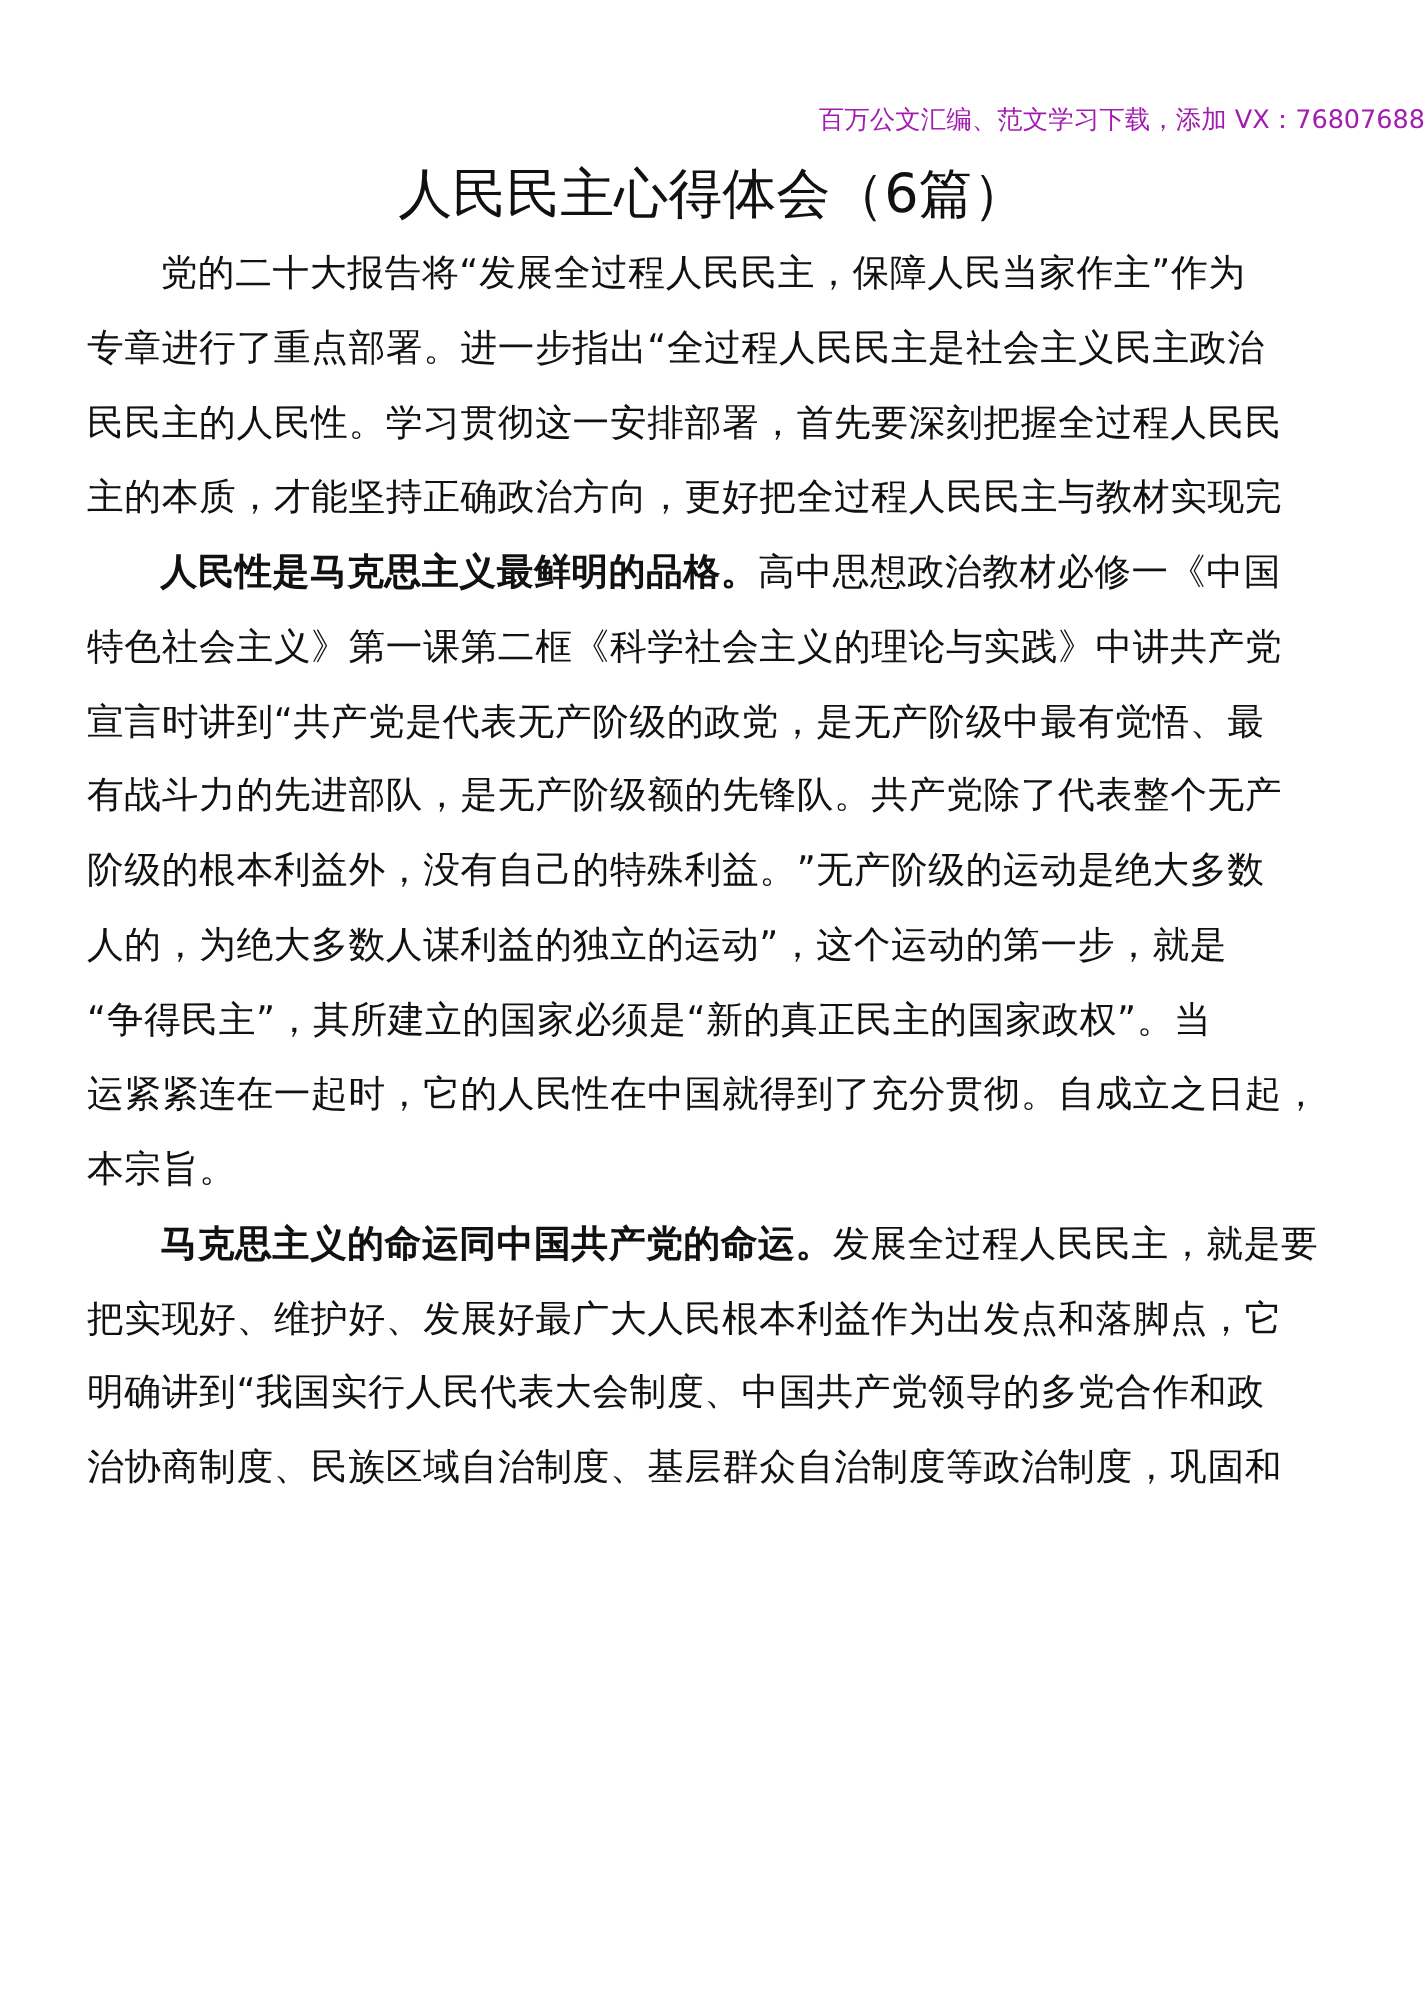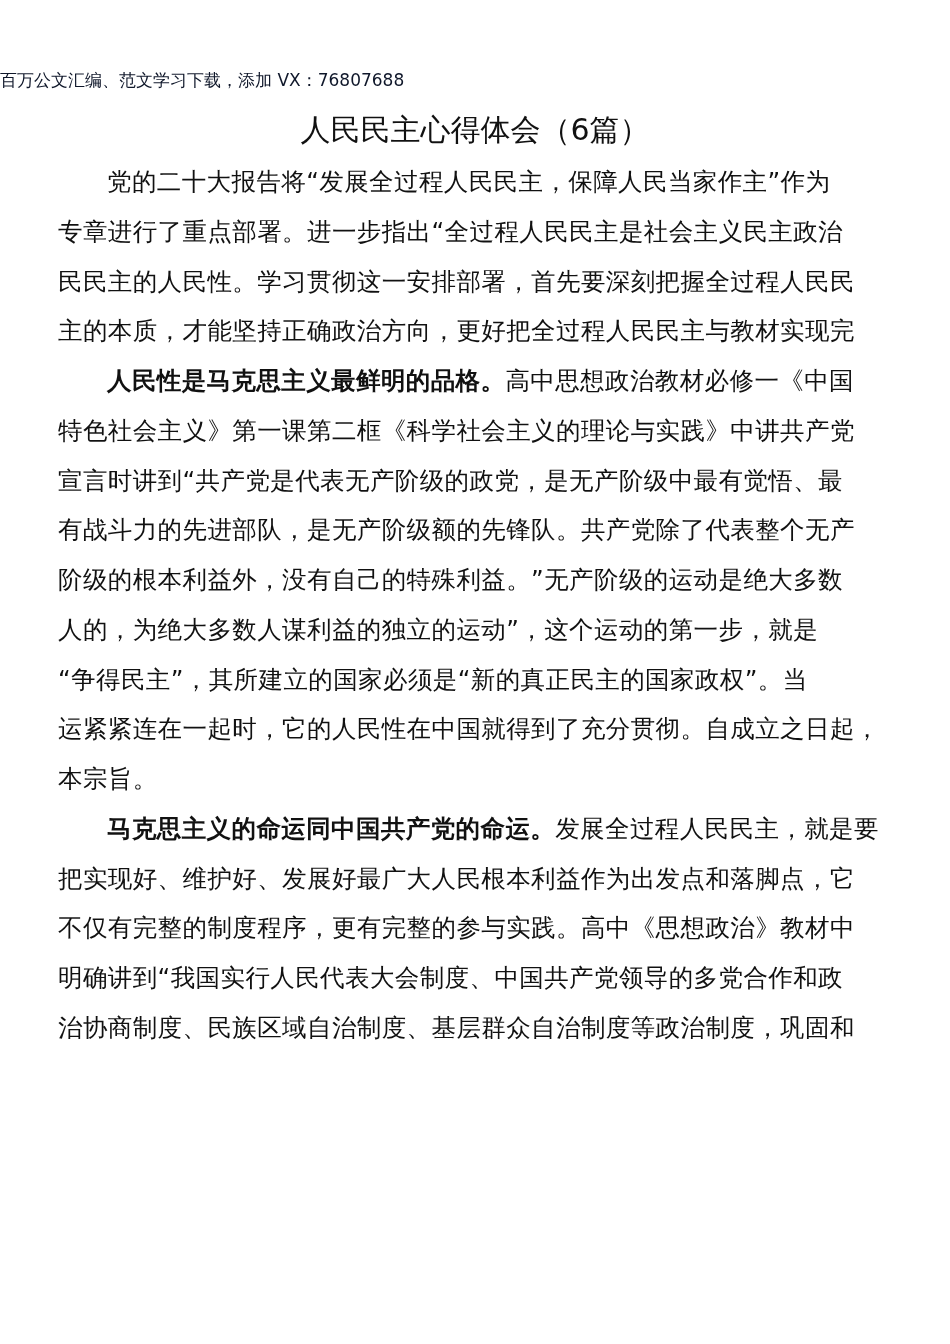--- a/index.html
+++ b/index.html
@@ -1,22 +1,22 @@
 <!DOCTYPE html>
 <html><head>
 <meta charset="utf-8">
 <style>
   html, body { margin: 0; padding: 0; background: #ffffff; }
   body { width: 950px; height: 1344px; position: relative; overflow: hidden;
          font-family: "DejaVu Sans", "Liberation Sans", sans-serif; color: #111111; }
   .page { position: absolute; left: 0; top: 0; width: 950px; height: 1344px; }
-  .watermark { position: absolute; top: 66px; left: 0; width: 950px; text-align: left;
-               font-size: 17px; line-height: 28px; color: #0f172a; }
+  .watermark { position: absolute; top: 66px; left: 0; width: 950px; text-align: right;
+               font-size: 17px; line-height: 28px; color: #a21caf; }
   .title { position: absolute; top: 104px; left: 0; width: 950px; text-align: center;
-           font-size: 30px; line-height: 52px; color: #111111; }
+           font-size: 36px; line-height: 52px; color: #111111; }
   .body { position: absolute; top: 157px; left: 58px; width: 822px; }
   .line { height: 49.75px; line-height: 49.75px; font-size: 24.5px; white-space: nowrap;
           overflow: visible; letter-spacing: 0.4px; }
   .line.indent { padding-left: 49px; }
   .bold { font-weight: bold; }
 </style>
 </head>
 <body>
 
 <div class="page">
@@ -32,17 +32,16 @@
       <div class="line"><span>特色社会主义》第一课第二框《科学社会主义的理论与实践》中讲共产党</span></div>
       <div class="line"><span>宣言时讲到“共产党是代表无产阶级的政党，是无产阶级中最有觉悟、最</span></div>
       <div class="line"><span>有战斗力的先进部队，是无产阶级额的先锋队。共产党除了代表整个无产</span></div>
       <div class="line"><span>阶级的根本利益外，没有自己的特殊利益。”无产阶级的运动是绝大多数</span></div>
       <div class="line"><span>人的，为绝大多数人谋利益的独立的运动”，这个运动的第一步，就是</span></div>
       <div class="line"><span>“争得民主”，其所建立的国家必须是“新的真正民主的国家政权”。当</span></div>
       <div class="line"><span>运紧紧连在一起时，它的人民性在中国就得到了充分贯彻。自成立之日起，</span></div>
       <div class="line"><span>本宗旨。</span></div>
       <div class="line indent"><span class="bold">马克思主义的命运同中国共产党的命运。</span><span>发展全过程人民民主，就是要</span></div>
       <div class="line"><span>把实现好、维护好、发展好最广大人民根本利益作为出发点和落脚点，它</span></div>
-      <div class="line"><span>不仅有完整的制度程序，更有完整的参与实践。高中《思想政治》教材中</span></div>
       <div class="line"><span>明确讲到“我国实行人民代表大会制度、中国共产党领导的多党合作和政</span></div>
       <div class="line"><span>治协商制度、民族区域自治制度、基层群众自治制度等政治制度，巩固和</span></div>
     </div>
 </div>
 
 </body></html>

